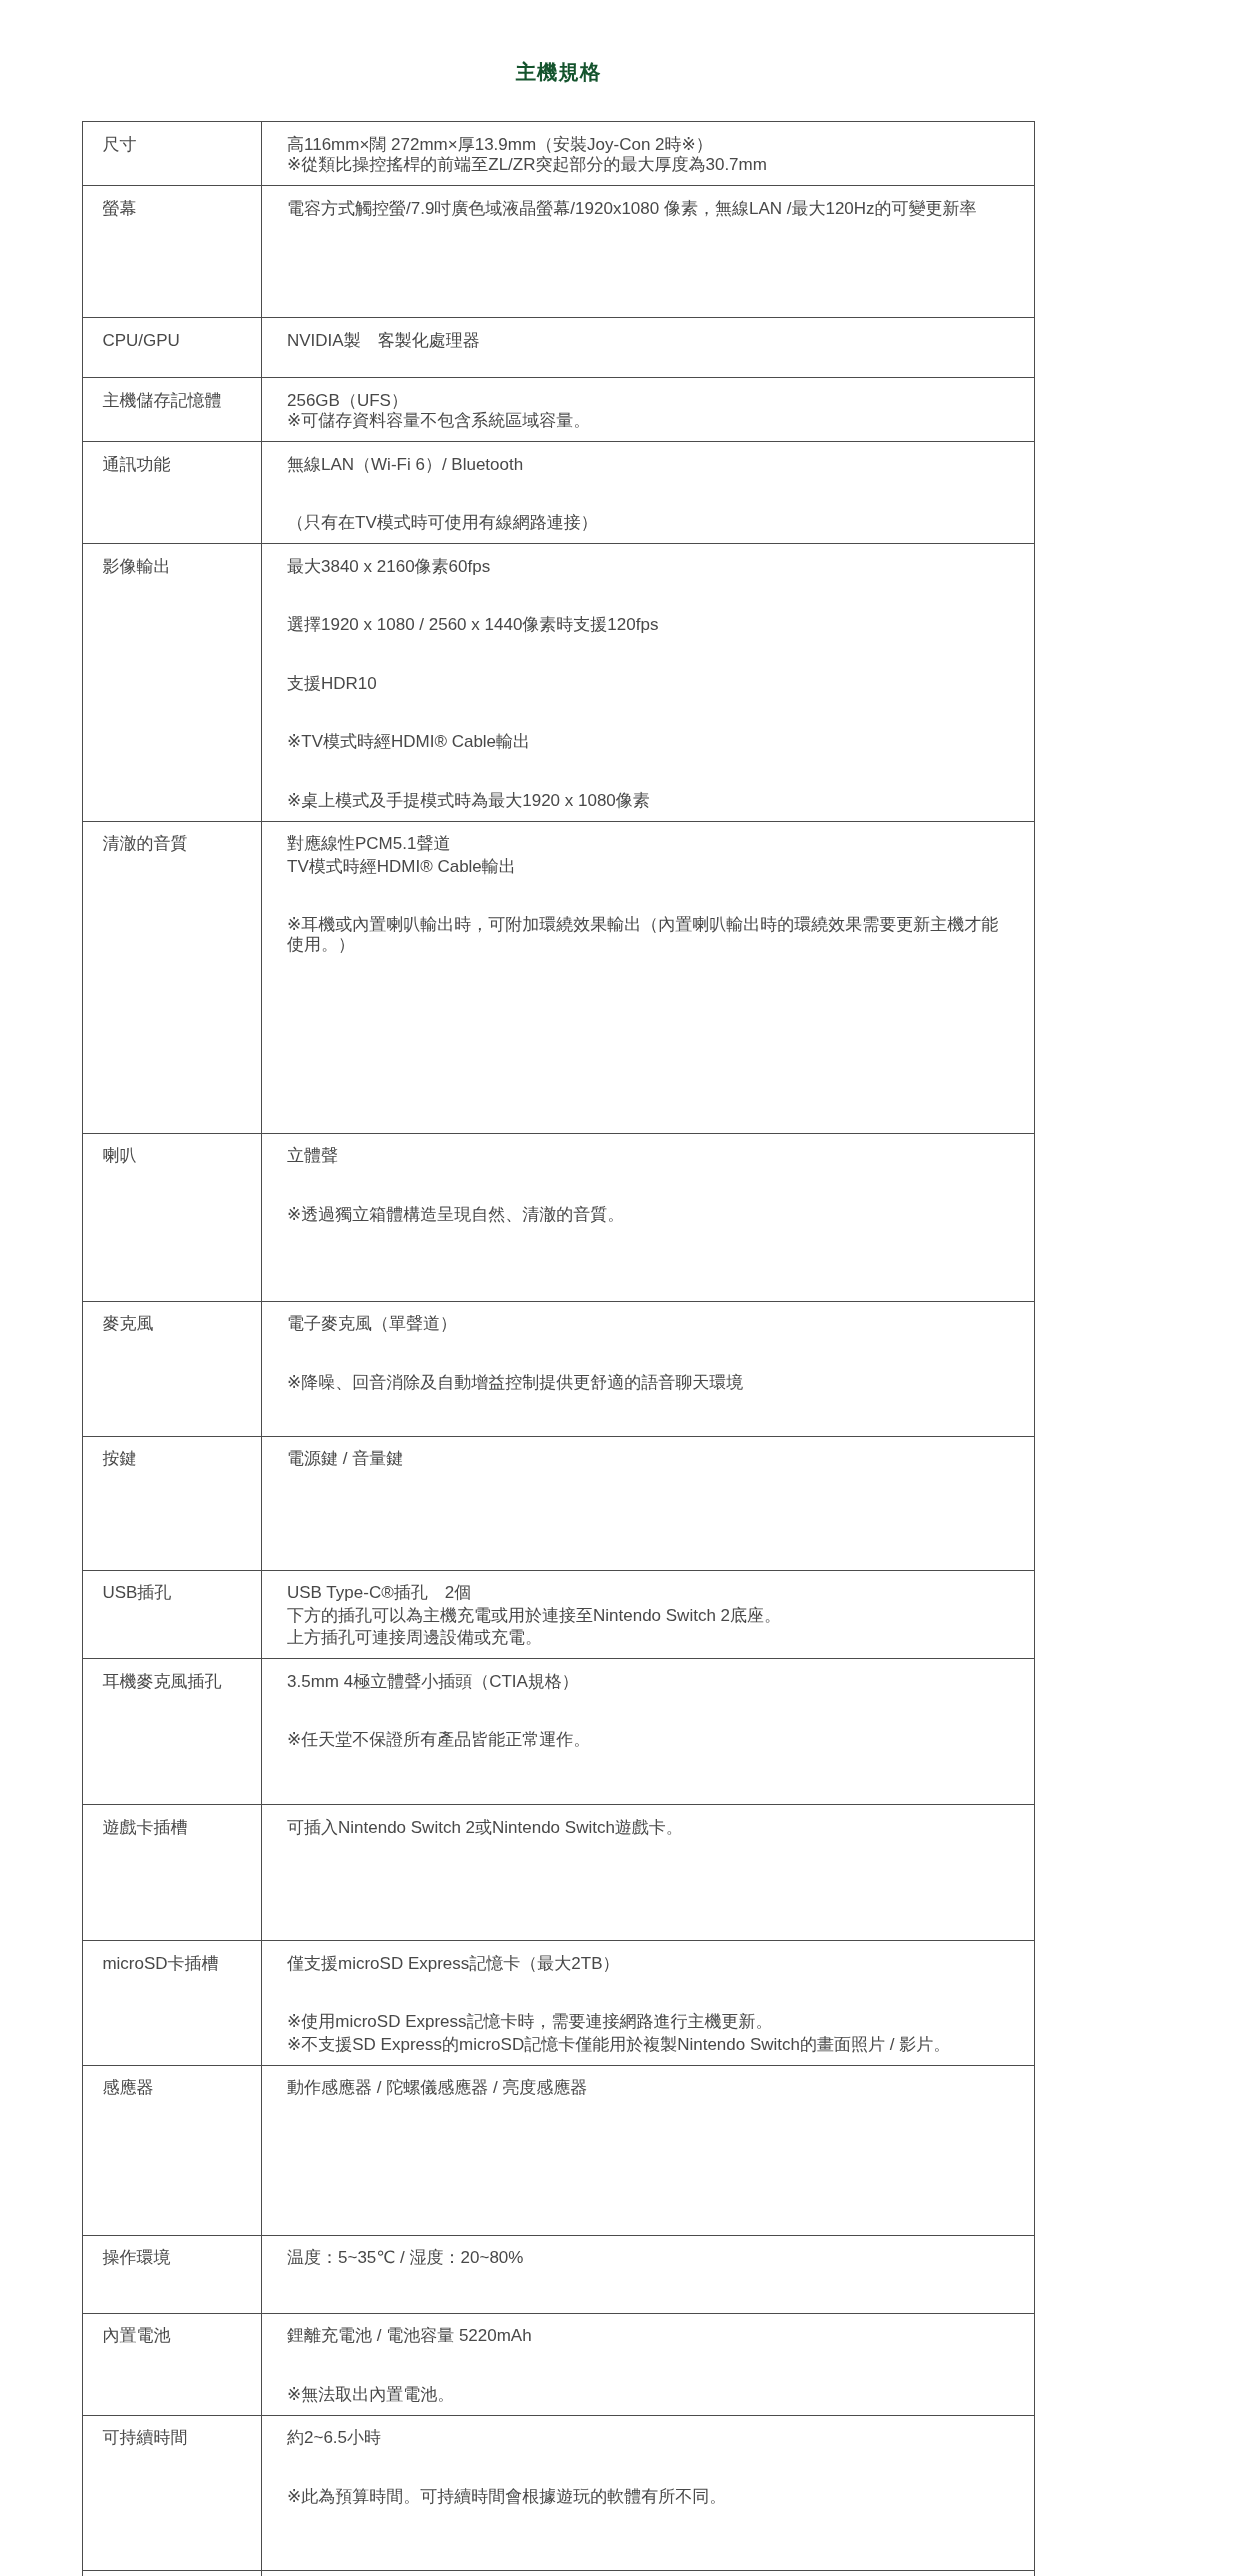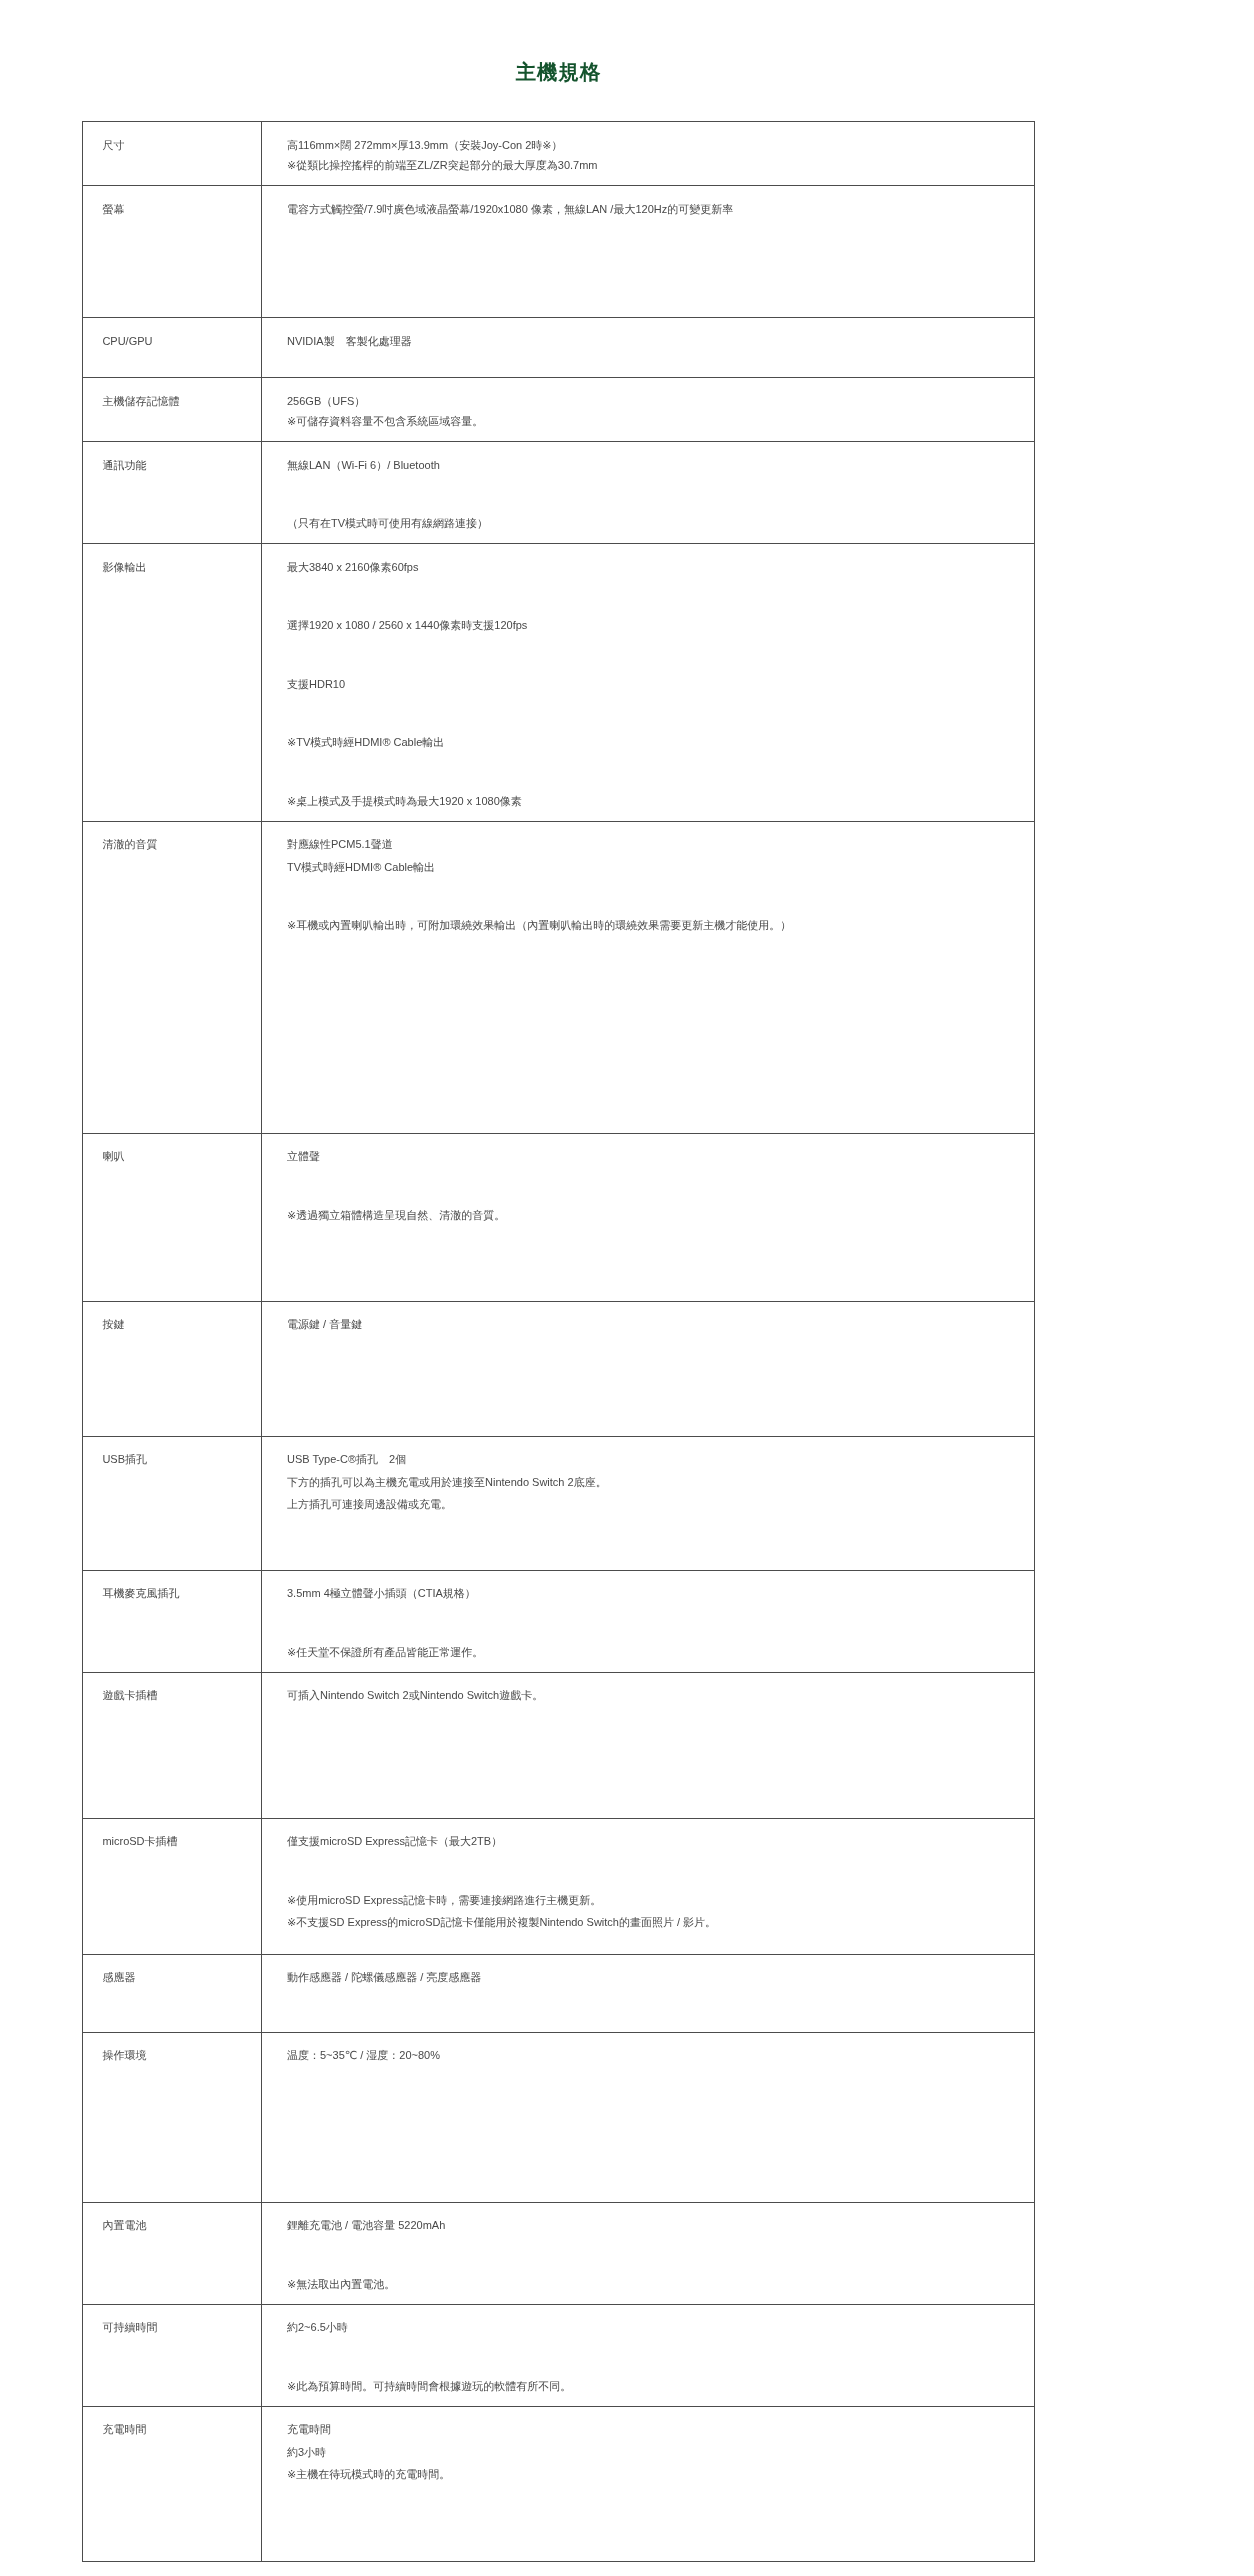--- a/index.html
+++ b/index.html
@@ -21,21 +21,21 @@
   }
   table.spec-table{
     border-collapse:collapse;
     table-layout:fixed;
     width:953px;
     margin:35px 0 0 82px;
   }
   table.spec-table td{
     border:1px solid #4c4c4c;
     vertical-align:top;
-    font-size:11px;
+    font-size:17px;
     line-height:20.4px;
     box-sizing:border-box;
   }
   td.label-cell{
     width:179px;
     padding:12.6px 9.7px 9.7px 19.4px;
   }
   td.value-cell{
     padding:12.6px 21.3px 9.7px 25px;
   }
@@ -164,20 +164,31 @@
     <td class="value-cell">
             <div class="block">
               <div class="vline">立體聲</div>
             </div>
             <div class="block gap">
               <div class="vline">※透過獨立箱體構造呈現自然、清澈的音質。</div>
             </div>
           </td>
   </tr>
 
+  <tr>
+    <td class="label-cell">麥克風</td>
+    <td class="value-cell">
+            <div class="block">
+              <div class="vline">電子麥克風（單聲道）</div>
+            </div>
+            <div class="block gap">
+              <div class="vline">※降噪、回音消除及自動增益控制提供更舒適的語音聊天環境</div>
+            </div>
+          </td>
+  </tr>
 
   <tr>
     <td class="label-cell">按鍵</td>
     <td class="value-cell">
             <div class="block">
               <div class="vline">電源鍵 / 音量鍵</div>
             </div>
           </td>
   </tr>
 

